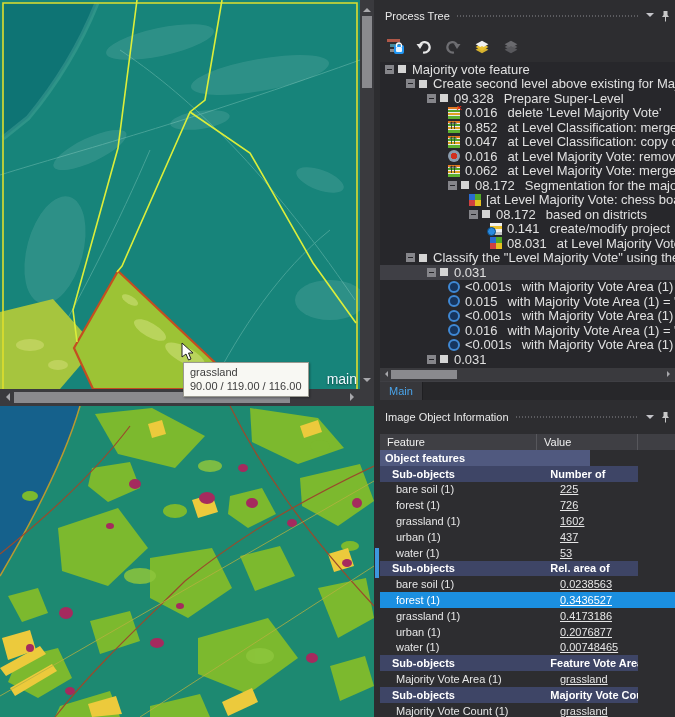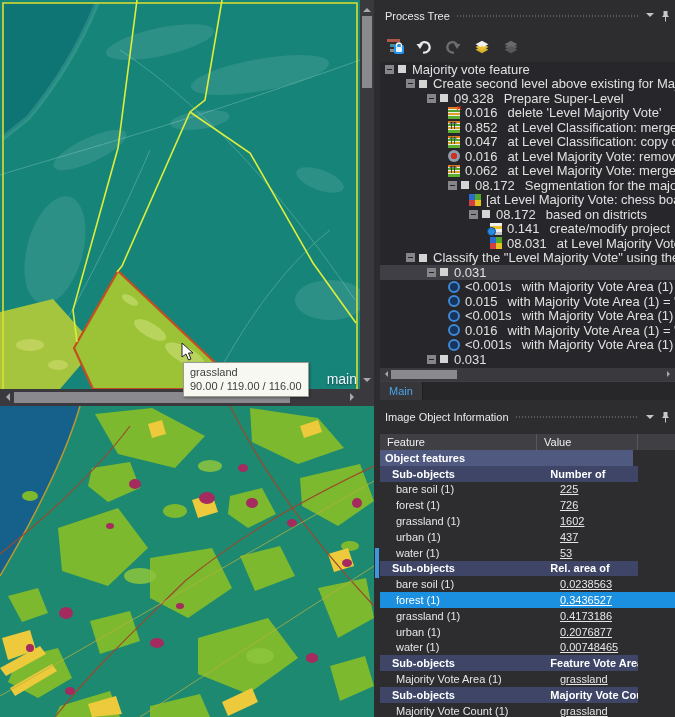--- a/index.html
+++ b/index.html
@@ -68,21 +68,21 @@
   #tab-main{height:100%;padding:0 9px;display:flex;align-items:center;font-size:11px;
             color:#4aa3e8;background:#37373b;border-right:1px solid #1f1f22;}
   
   #ioi-table{font-size:11px;}
   .hrow{display:flex;height:16px;background:#3f3f44;align-items:center;color:#f0f0f0;}
   .hc{border-right:1px solid #57575c;height:100%;display:flex;align-items:center;padding-left:7px;box-sizing:border-box;}
   .hc1{width:157px;} .hc2{width:101px;} .hc3{flex:1;border-right:none;}
   .tr{display:flex;height:15.8px;align-items:center;}
   .c1{width:157px;padding-left:7px;box-sizing:border-box;overflow:hidden;white-space:nowrap;}
   .c2{width:101px;padding-left:7px;box-sizing:border-box;overflow:hidden;white-space:nowrap;margin-left:16px;}
-  .tr.group .band{width:253px;height:100%;display:flex;align-items:center;background:#50597f;font-weight:bold;color:#fff;padding-left:5px;box-sizing:border-box;}
+  .tr.group .band{width:210px;height:100%;display:flex;align-items:center;background:#50597f;font-weight:bold;color:#fff;padding-left:5px;box-sizing:border-box;}
   .tr.sub{font-weight:bold;color:#fff;}
   .tr.sub .band2{width:258px;height:100%;display:flex;align-items:center;background:#3e4566;}
   .tr.sub .c1{padding-left:12px;}
   .tr.data .c1{padding-left:16px;color:#e6e6e6;}
   .tr.data .c2{color:#e6e6e6;text-decoration:underline;}
   .tr.data.sel{background:#1b8fe0;} .tr.data.sel .c1,.tr.data.sel .c2{color:#fff;}
 </style>
 </head>
 <body>
 

